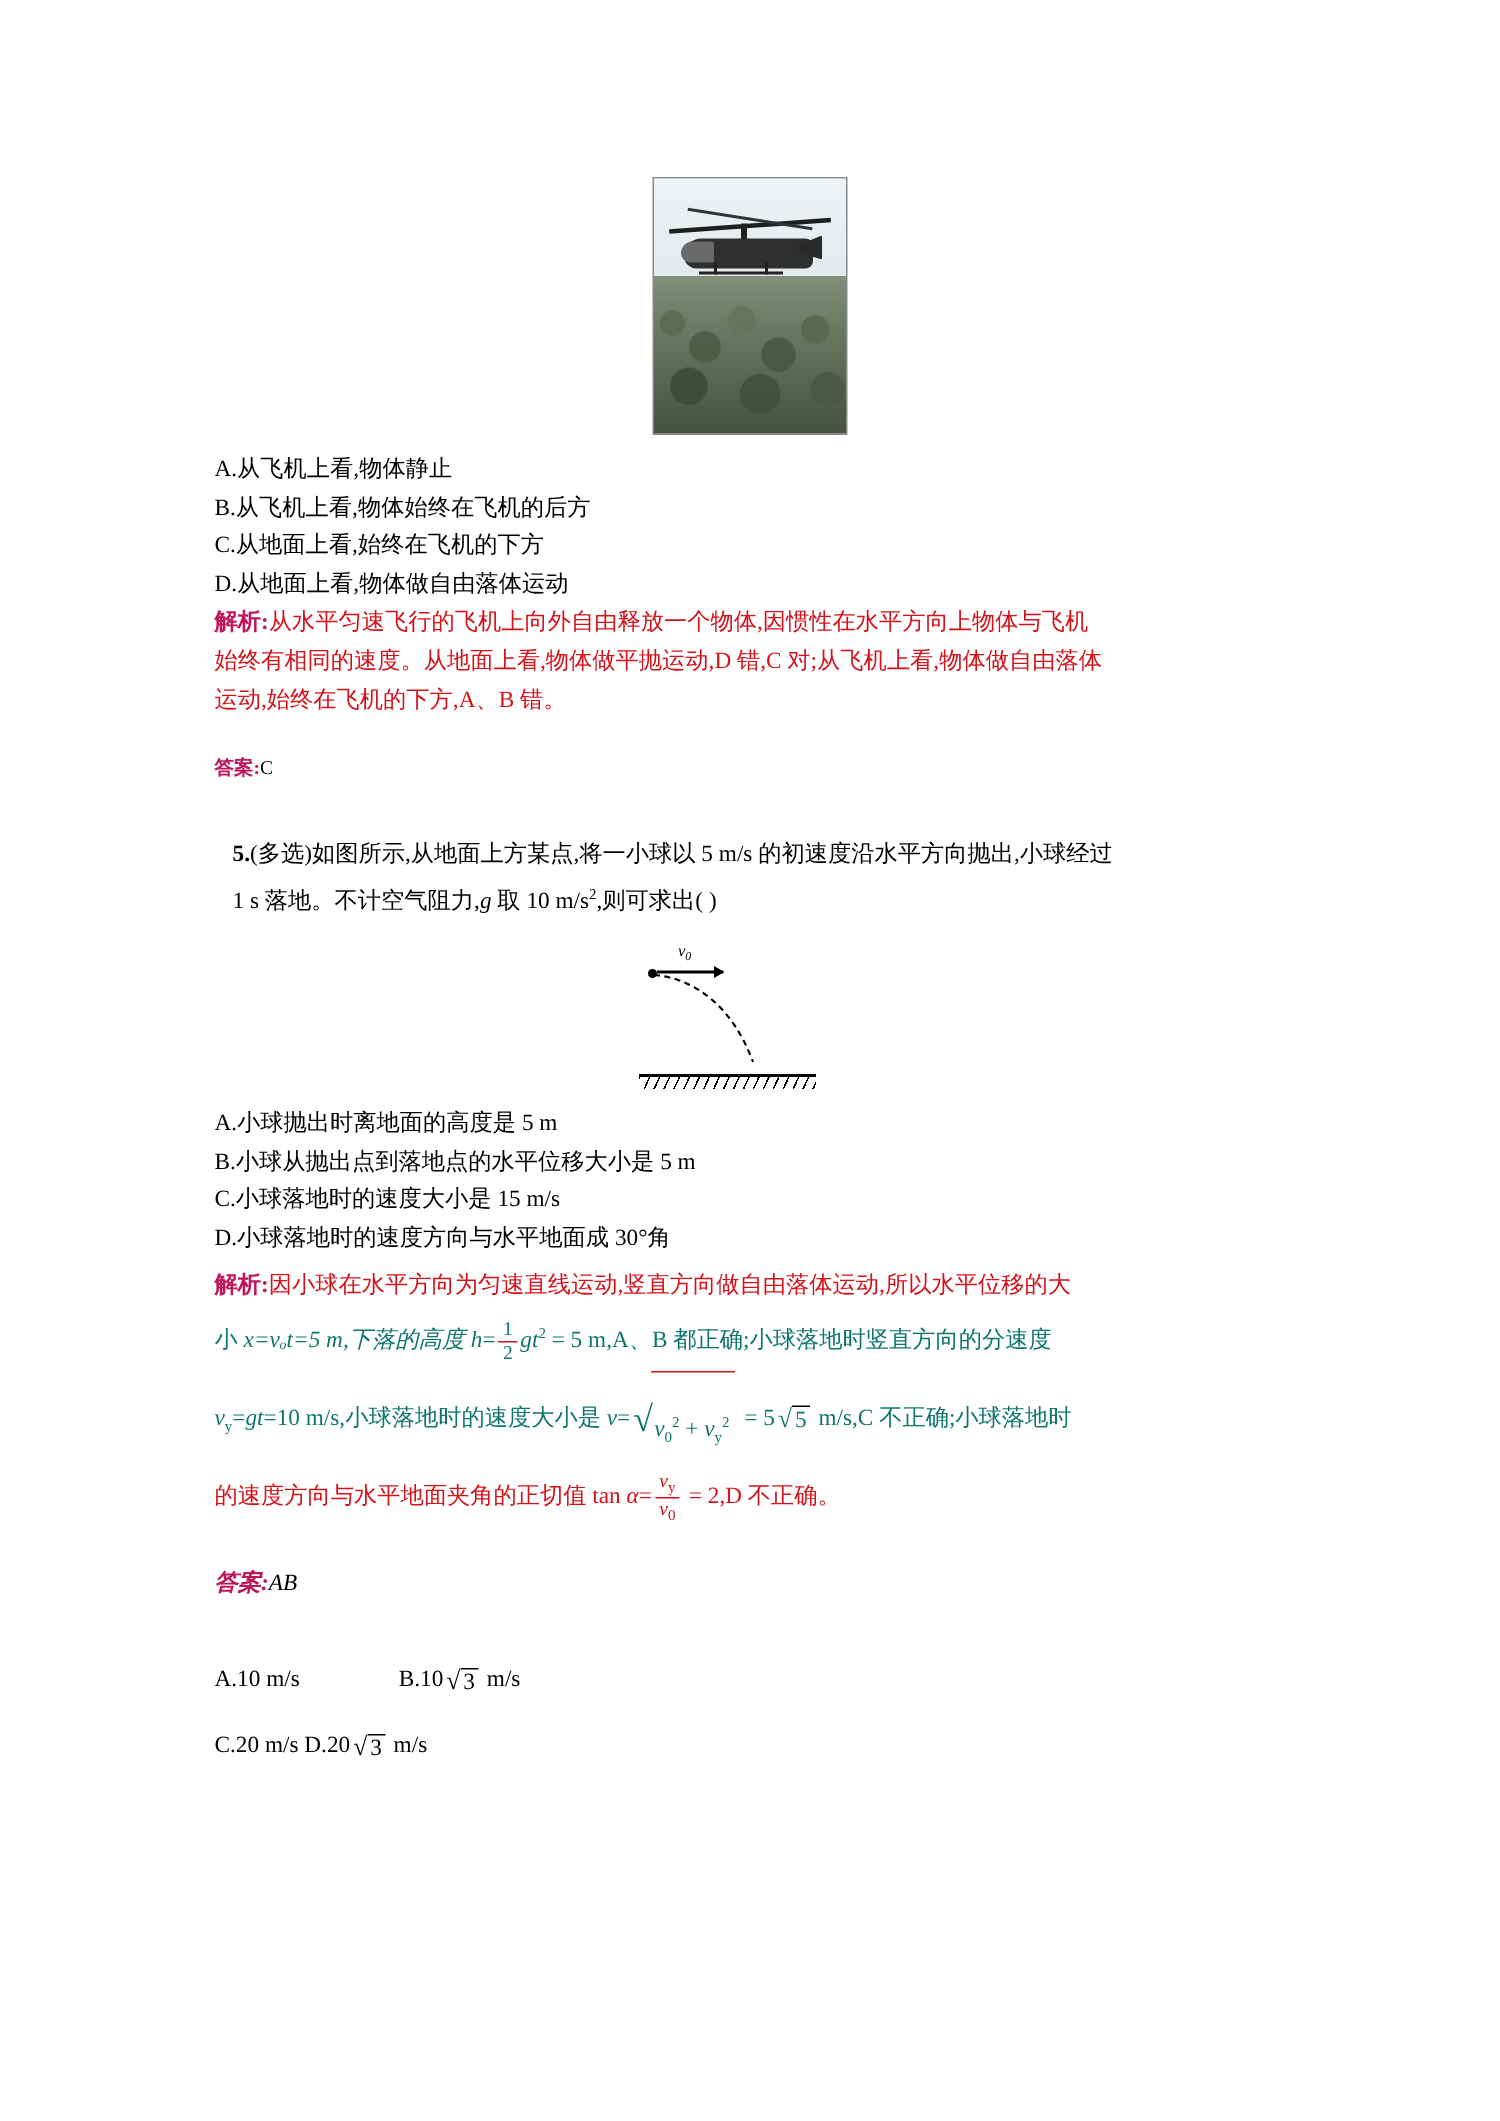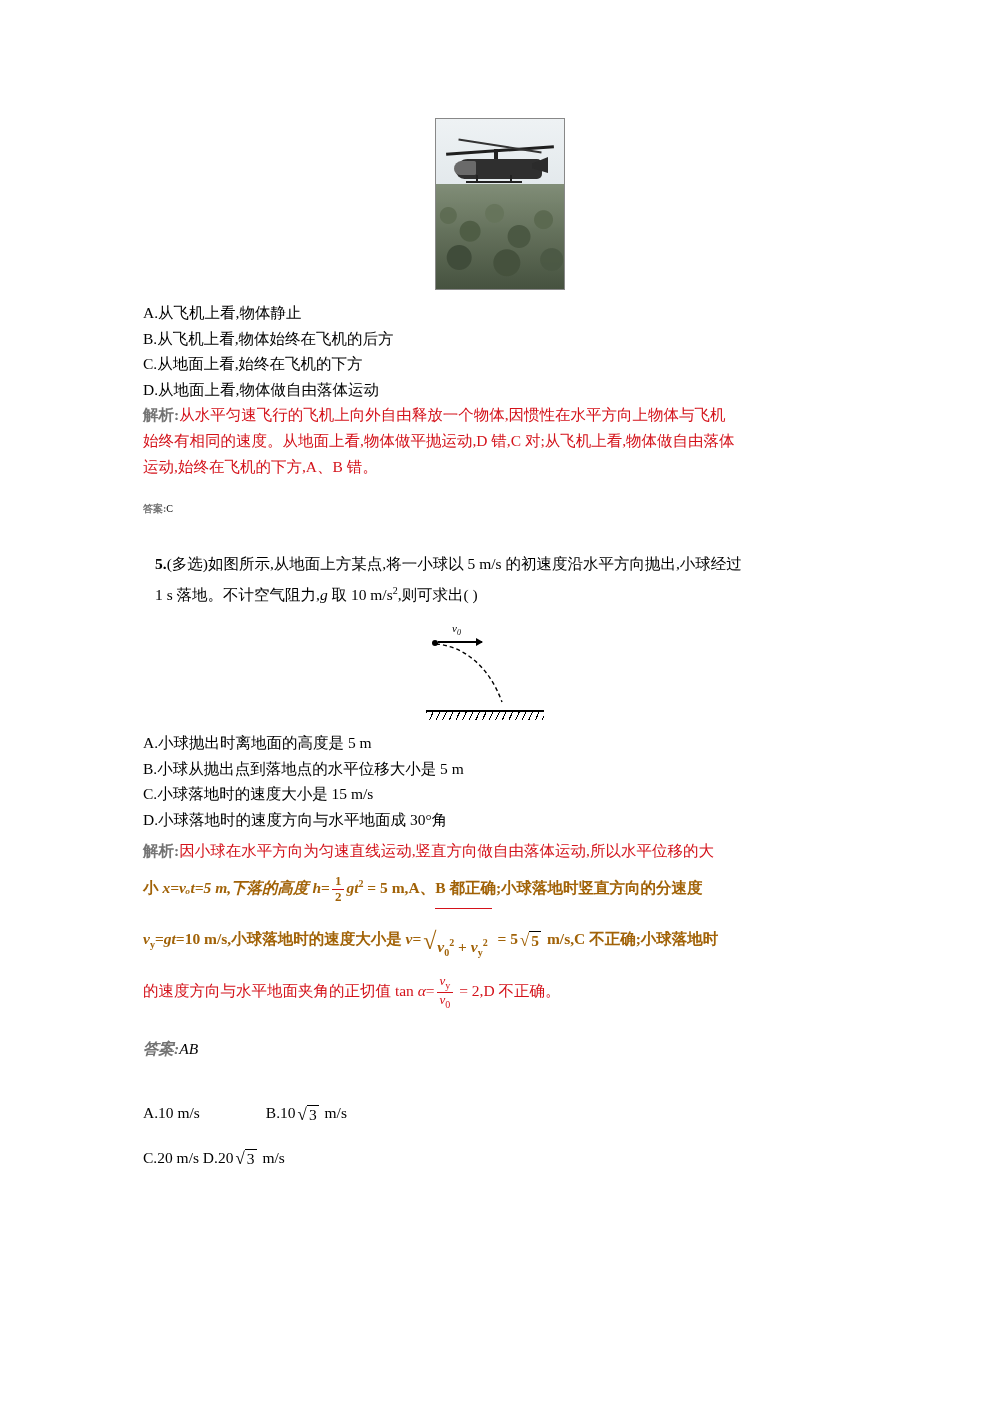--- a/index.html
+++ b/index.html
@@ -139,36 +139,36 @@
     font-size: 15.5px;
     line-height: 27px;
     margin: 12px;
   }
   .opt {
     font-size: 15.5px;
     line-height: 25.5px;
     margin: 0;
   }
   .label-red {
-    color: #737373;
+    color: #be185d;
     font-weight: bold;
   }
   .qnum {
     font-weight: bold;
   }
   .block-gap-sm { height: 6px; }
   .block-gap { height: 10px; }
 
   .analysis {
     color: #d4121a;
     font-size: 15.5px;
     line-height: 26px;
   }
   .answer {
-    font-size: 10px;
+    font-size: 13px;
     line-height: 26px;
   }
 
   
   .fig-proj-wrap {
     width: 100%;
     display: flex;
     justify-content: center;
     margin: 8px 0 10px 0;
   }
@@ -273,24 +273,23 @@
     margin: 0 2px;
   }
   .sqrt-blk .rad2 {
     font-size: 17px;
   }
   .sqrt-blk .rc2 {
     border-top: 1px solid #000;
     padding: 0 2px;
   }
   .math-line {
-    color: #a16207;
+    color: #0f766e;
     font-size: 15.5px;
     line-height: 40px;
-    font-weight: bold;
   }
   .math-line-last {
     color: #d4121a;
     font-size: 15.5px;
     line-height: 34px;
   }
   sup { font-size: 10px; vertical-align: super; }
   sub { font-size: 10px; vertical-align: sub; }
   .ans-line { font-size: 15.5px; line-height: 27px; font-style: italic; }
   .q6 { font-size: 15.5px; line-height: 27px; }

